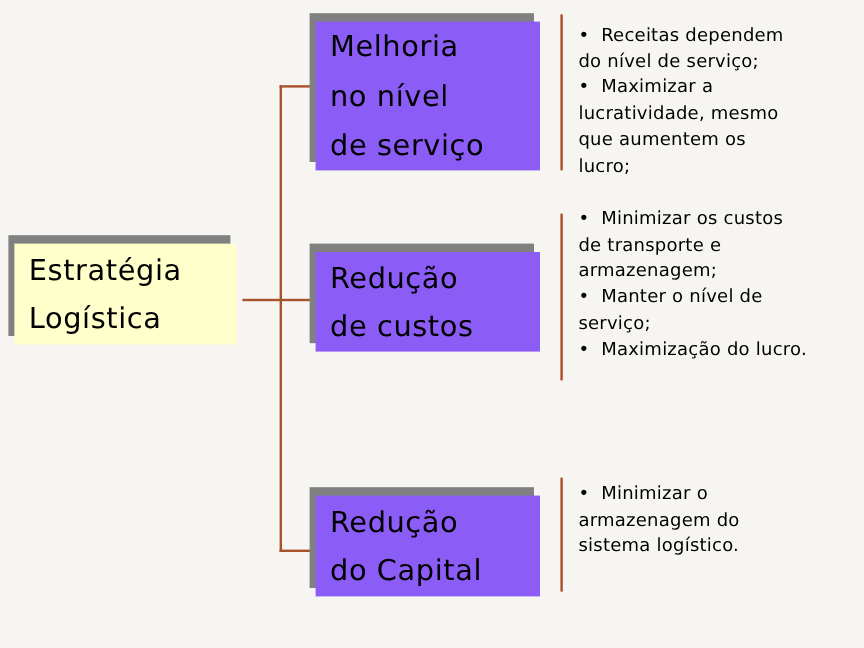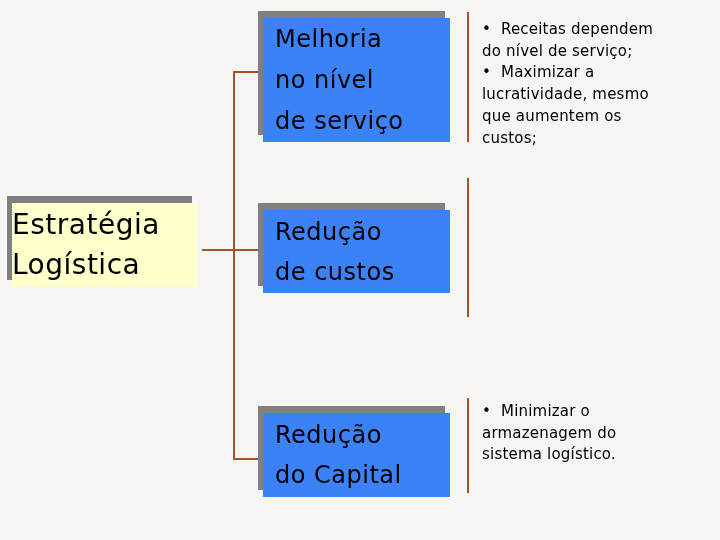--- a/index.html
+++ b/index.html
@@ -23,24 +23,24 @@
   #rule-3     { left: 467px; top: 398px; height: 95px;  }
   
   .dbox {
     position: absolute;
     box-shadow: -5px -7px 0 #808080;
     display: flex; align-items: center;
     box-sizing: border-box;
     white-space: pre-wrap;
     letter-spacing: 0.5px;
   }
-  .cyan   { background: #3b82f6; }
+  .cyan   { background: #8b5cf6; }
   .yellow { background: #ffffcc; }
   #root-box { left: 12px;  top: 203px; width: 185px; height: 84px;
-              font-size: 28px; line-height: 40px; padding-left: 0; }
+              font-size: 24px; line-height: 40px; padding-left: 12px; }
   #box-1    { left: 263px; top: 18px;  width: 187px; height: 124px;
               font-size: 24px; line-height: 41px; padding-left: 12px; }
   #box-2    { left: 263px; top: 210px; width: 187px; height: 83px;
               font-size: 24px; line-height: 40px; padding-left: 12px; }
   #box-3    { left: 263px; top: 413px; width: 187px; height: 84px;
               font-size: 24px; line-height: 40px; padding-left: 12px; }
   
   .notes {
     position: absolute; left: 482px; width: 232px;
     font-size: 15px; line-height: 21.7px; letter-spacing: 0.2px;
@@ -81,18 +81,24 @@
   <div class="dbox cyan" id="box-3">
     <span>Redução
 do Capital</span>
   </div>
 
   <div class="notes" id="notes-1">•  Receitas dependem
 do nível de serviço;
 •  Maximizar a
 lucratividade, mesmo
 que aumentem os
-custos;</div>
+lucro;</div>
+  <div class="notes" id="notes-2">•  Minimizar os custos
+de transporte e
+armazenagem;
+•  Manter o nível de
+serviço;
+•  Maximização do lucro.</div>
   <div class="notes" id="notes-3">•  Minimizar o
 armazenagem do
 sistema logístico.</div>
 
 </div>
 
 </body></html>

